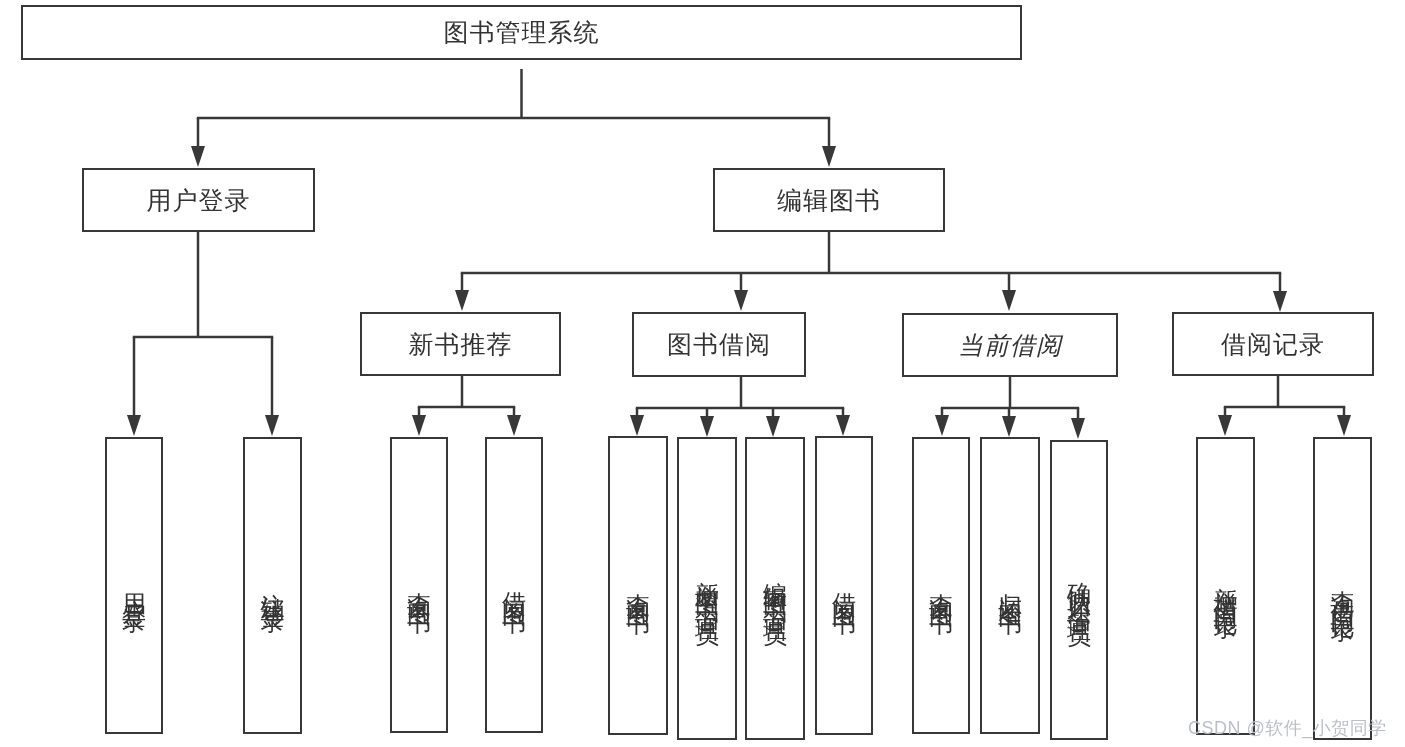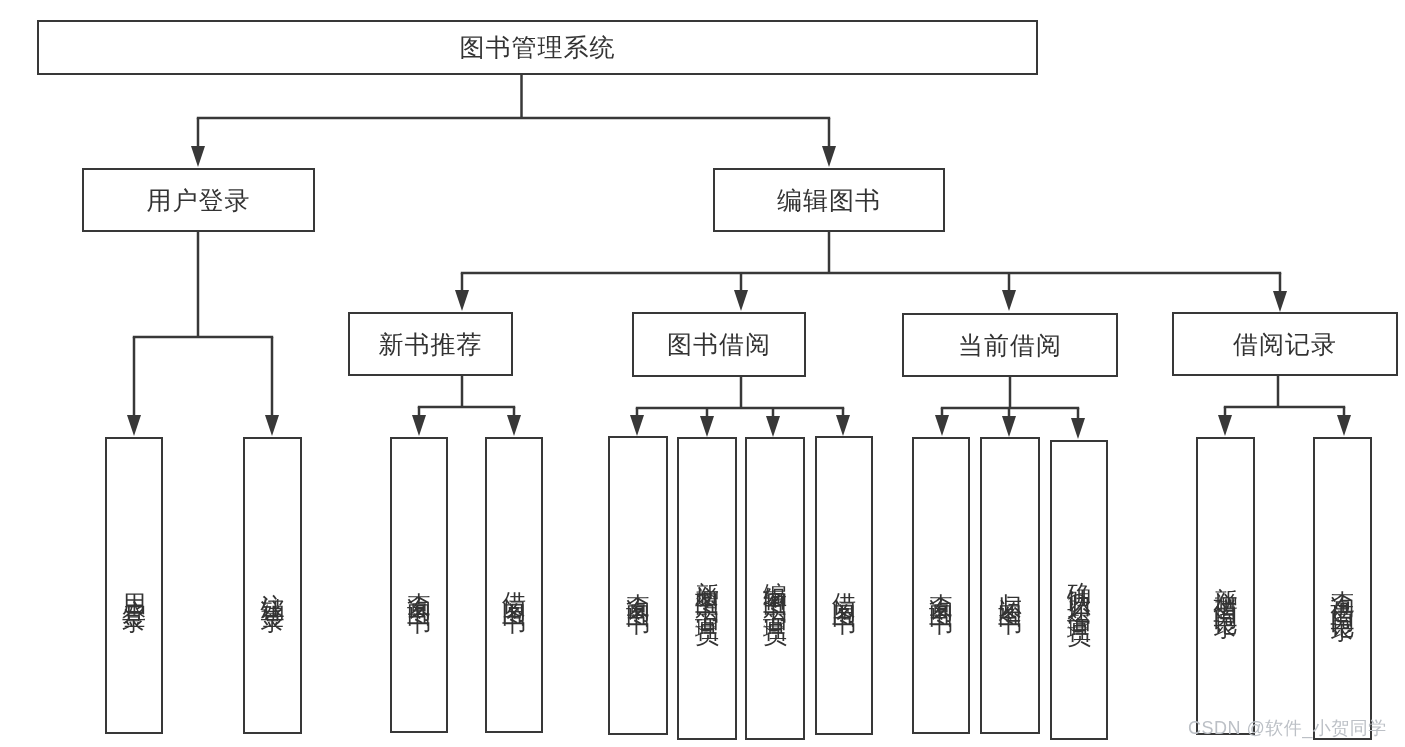--- a/index.html
+++ b/index.html
@@ -17,27 +17,27 @@
     display:flex;align-items:center;justify-content:center;
     color:#333333;
   }
   .hbox{font-size:25px;letter-spacing:1px;}
   .vbox{font-size:24px;}
   .vbox span{
     writing-mode:vertical-rl;text-orientation:mixed;
     letter-spacing:6px;line-height:1;
   }
   
-  .n-root{left:21px;top:20px;width:1001px;height:55px;margin-left:16px;}
+  .n-root{left:21px;top:5px;width:1001px;height:55px;}
   .n-userlogin{left:82px;top:168px;width:233px;height:64px;}
   .n-bookmgmt{left:713px;top:168px;width:232px;height:64px;}
-  .n-newbook{left:348px;top:312px;width:165px;height:64px;}
+  .n-newbook{left:360px;top:312px;width:201px;height:64px;}
   .n-borrow{left:632px;top:312px;width:174px;height:65px;}
-  .n-current{left:902px;top:313px;width:216px;height:64px;}
-  .n-record{left:1172px;top:312px;width:226px;height:64px;}
+  .n-current{left:902px;top:313px;width:216px;height:64px;font-style:italic;}
+  .n-record{left:1172px;top:312px;width:202px;height:64px;}
   .lf1{left:105px;top:437px;width:58px;height:297px;}
   .lf2{left:243px;top:437px;width:59px;height:297px;}
   .lf3{left:390px;top:437px;width:58px;height:296px;}
   .lf4{left:485px;top:437px;width:58px;height:296px;}
   .lf5{left:608px;top:436px;width:60px;height:299px;}
   .lf6{left:677px;top:437px;width:60px;height:303px;}
   .lf7{left:745px;top:437px;width:60px;height:303px;}
   .lf8{left:815px;top:436px;width:58px;height:299px;}
   .lf9{left:912px;top:437px;width:58px;height:297px;}
   .lf10{left:980px;top:437px;width:60px;height:297px;}

